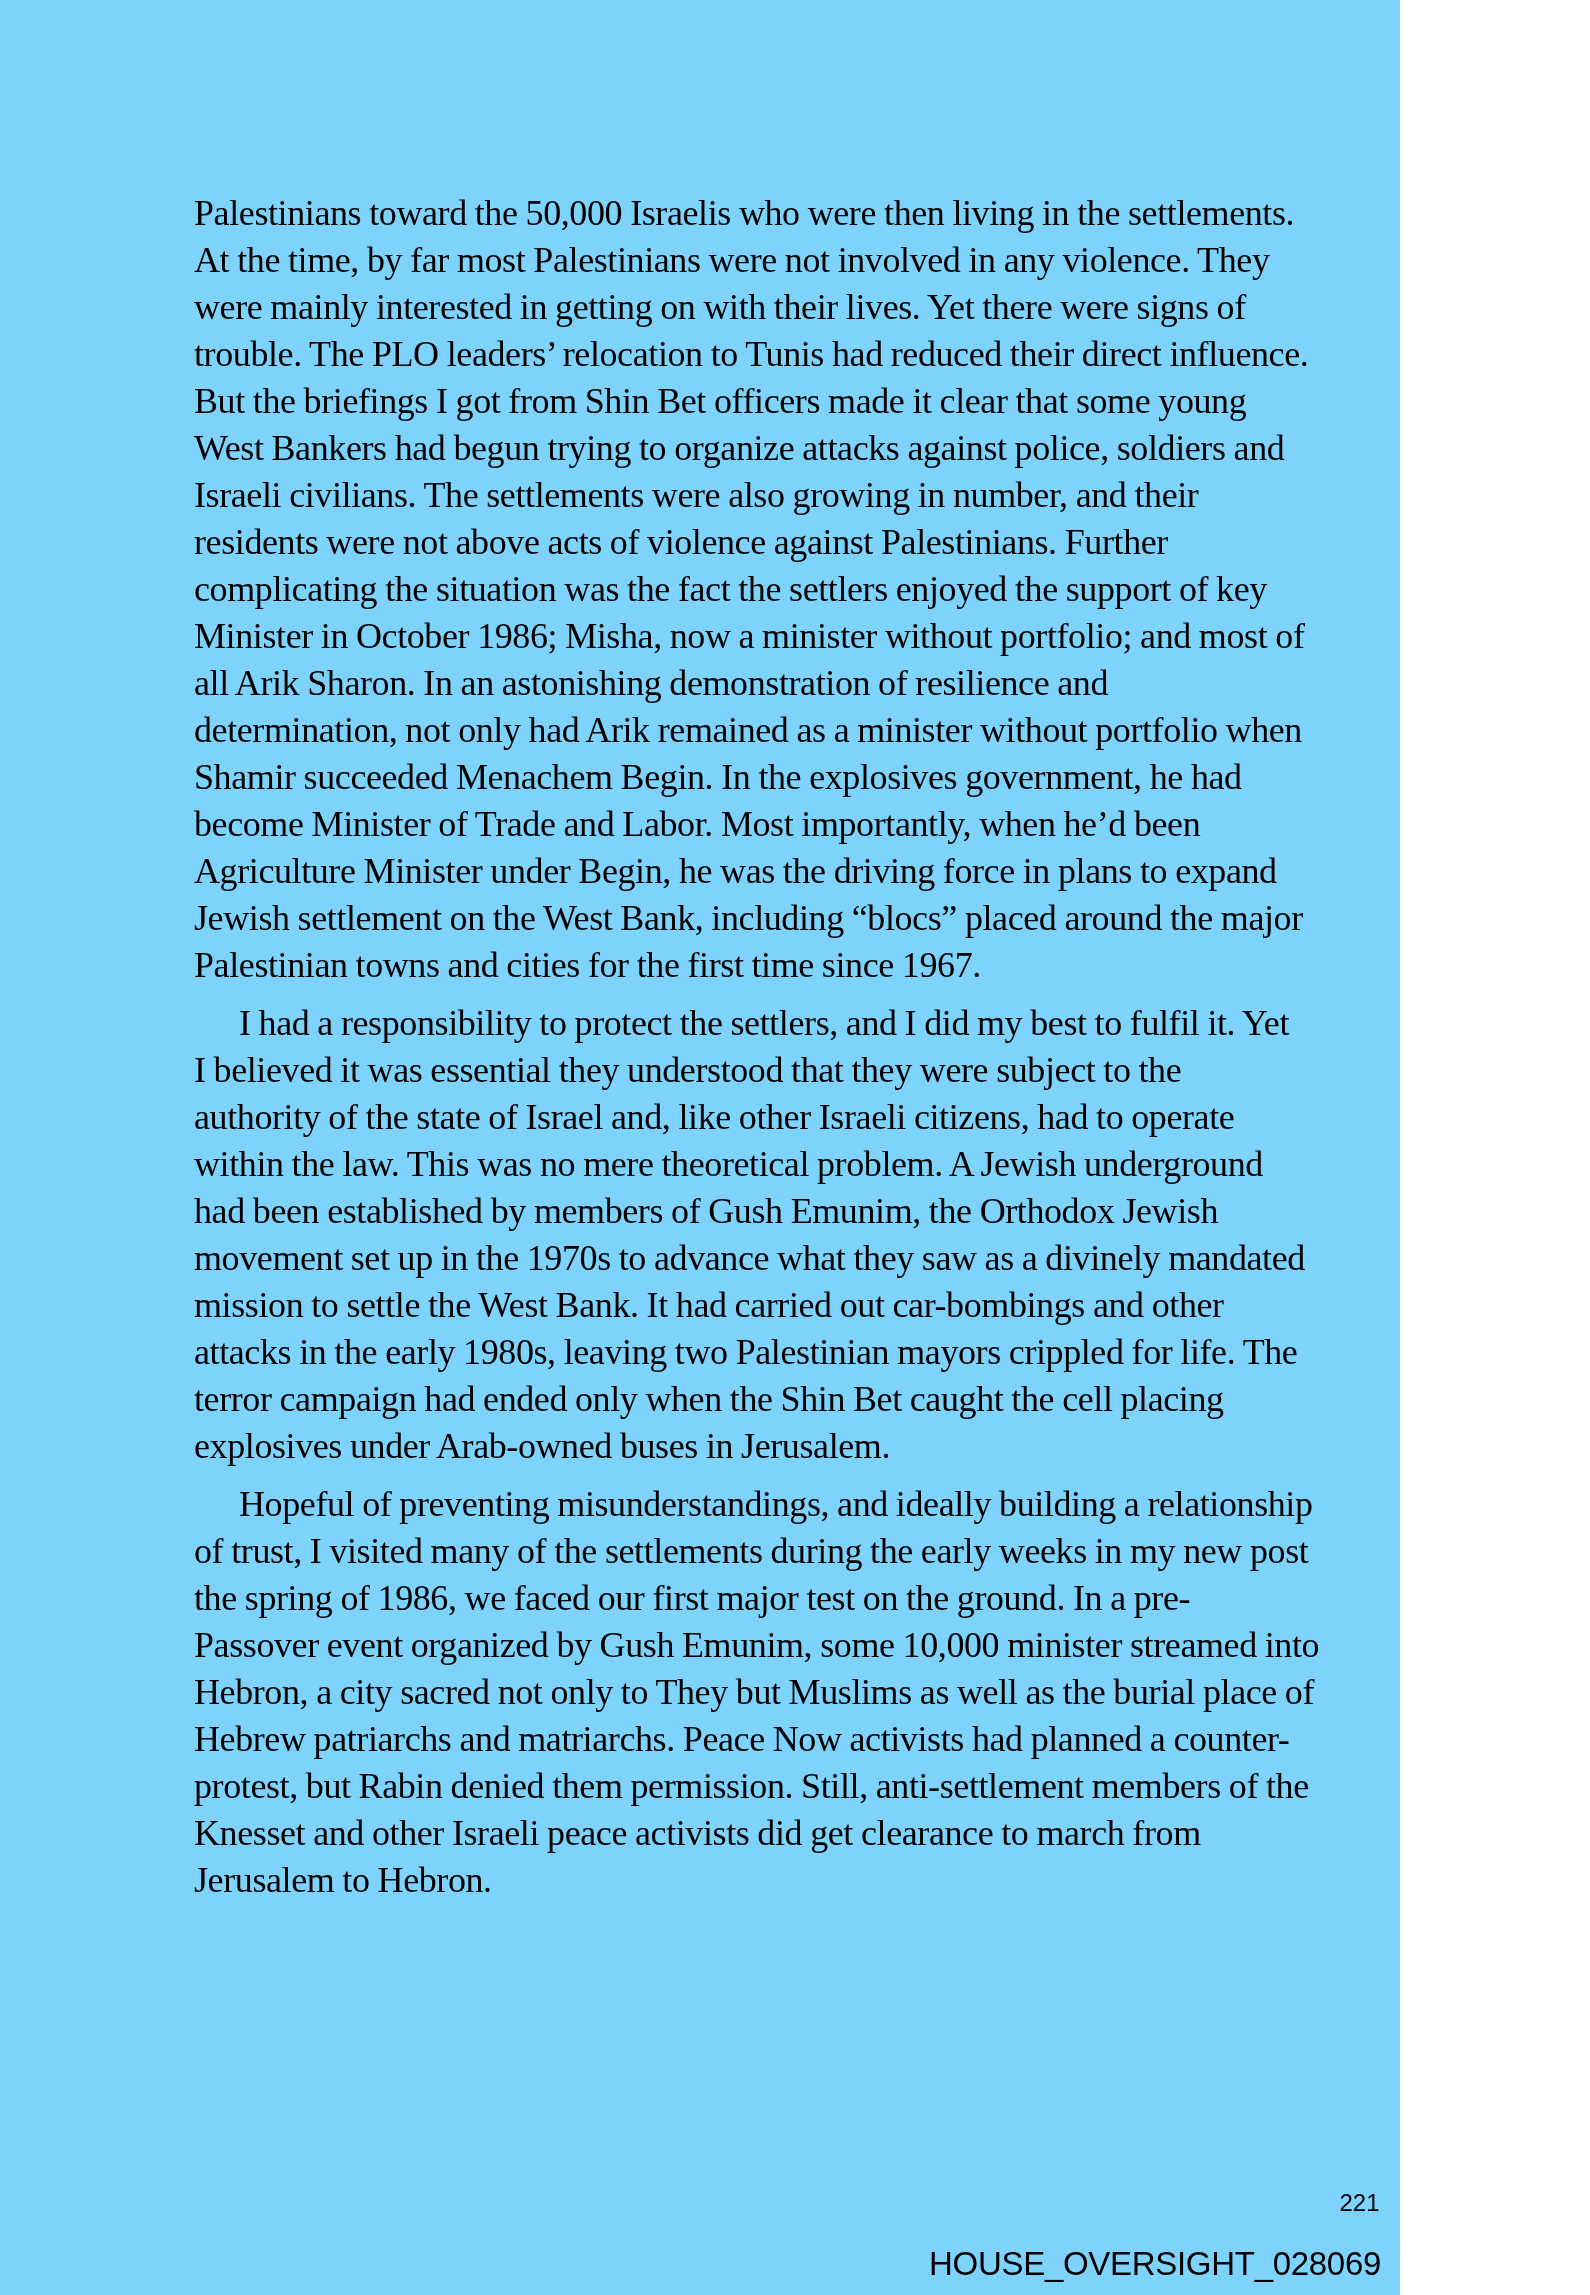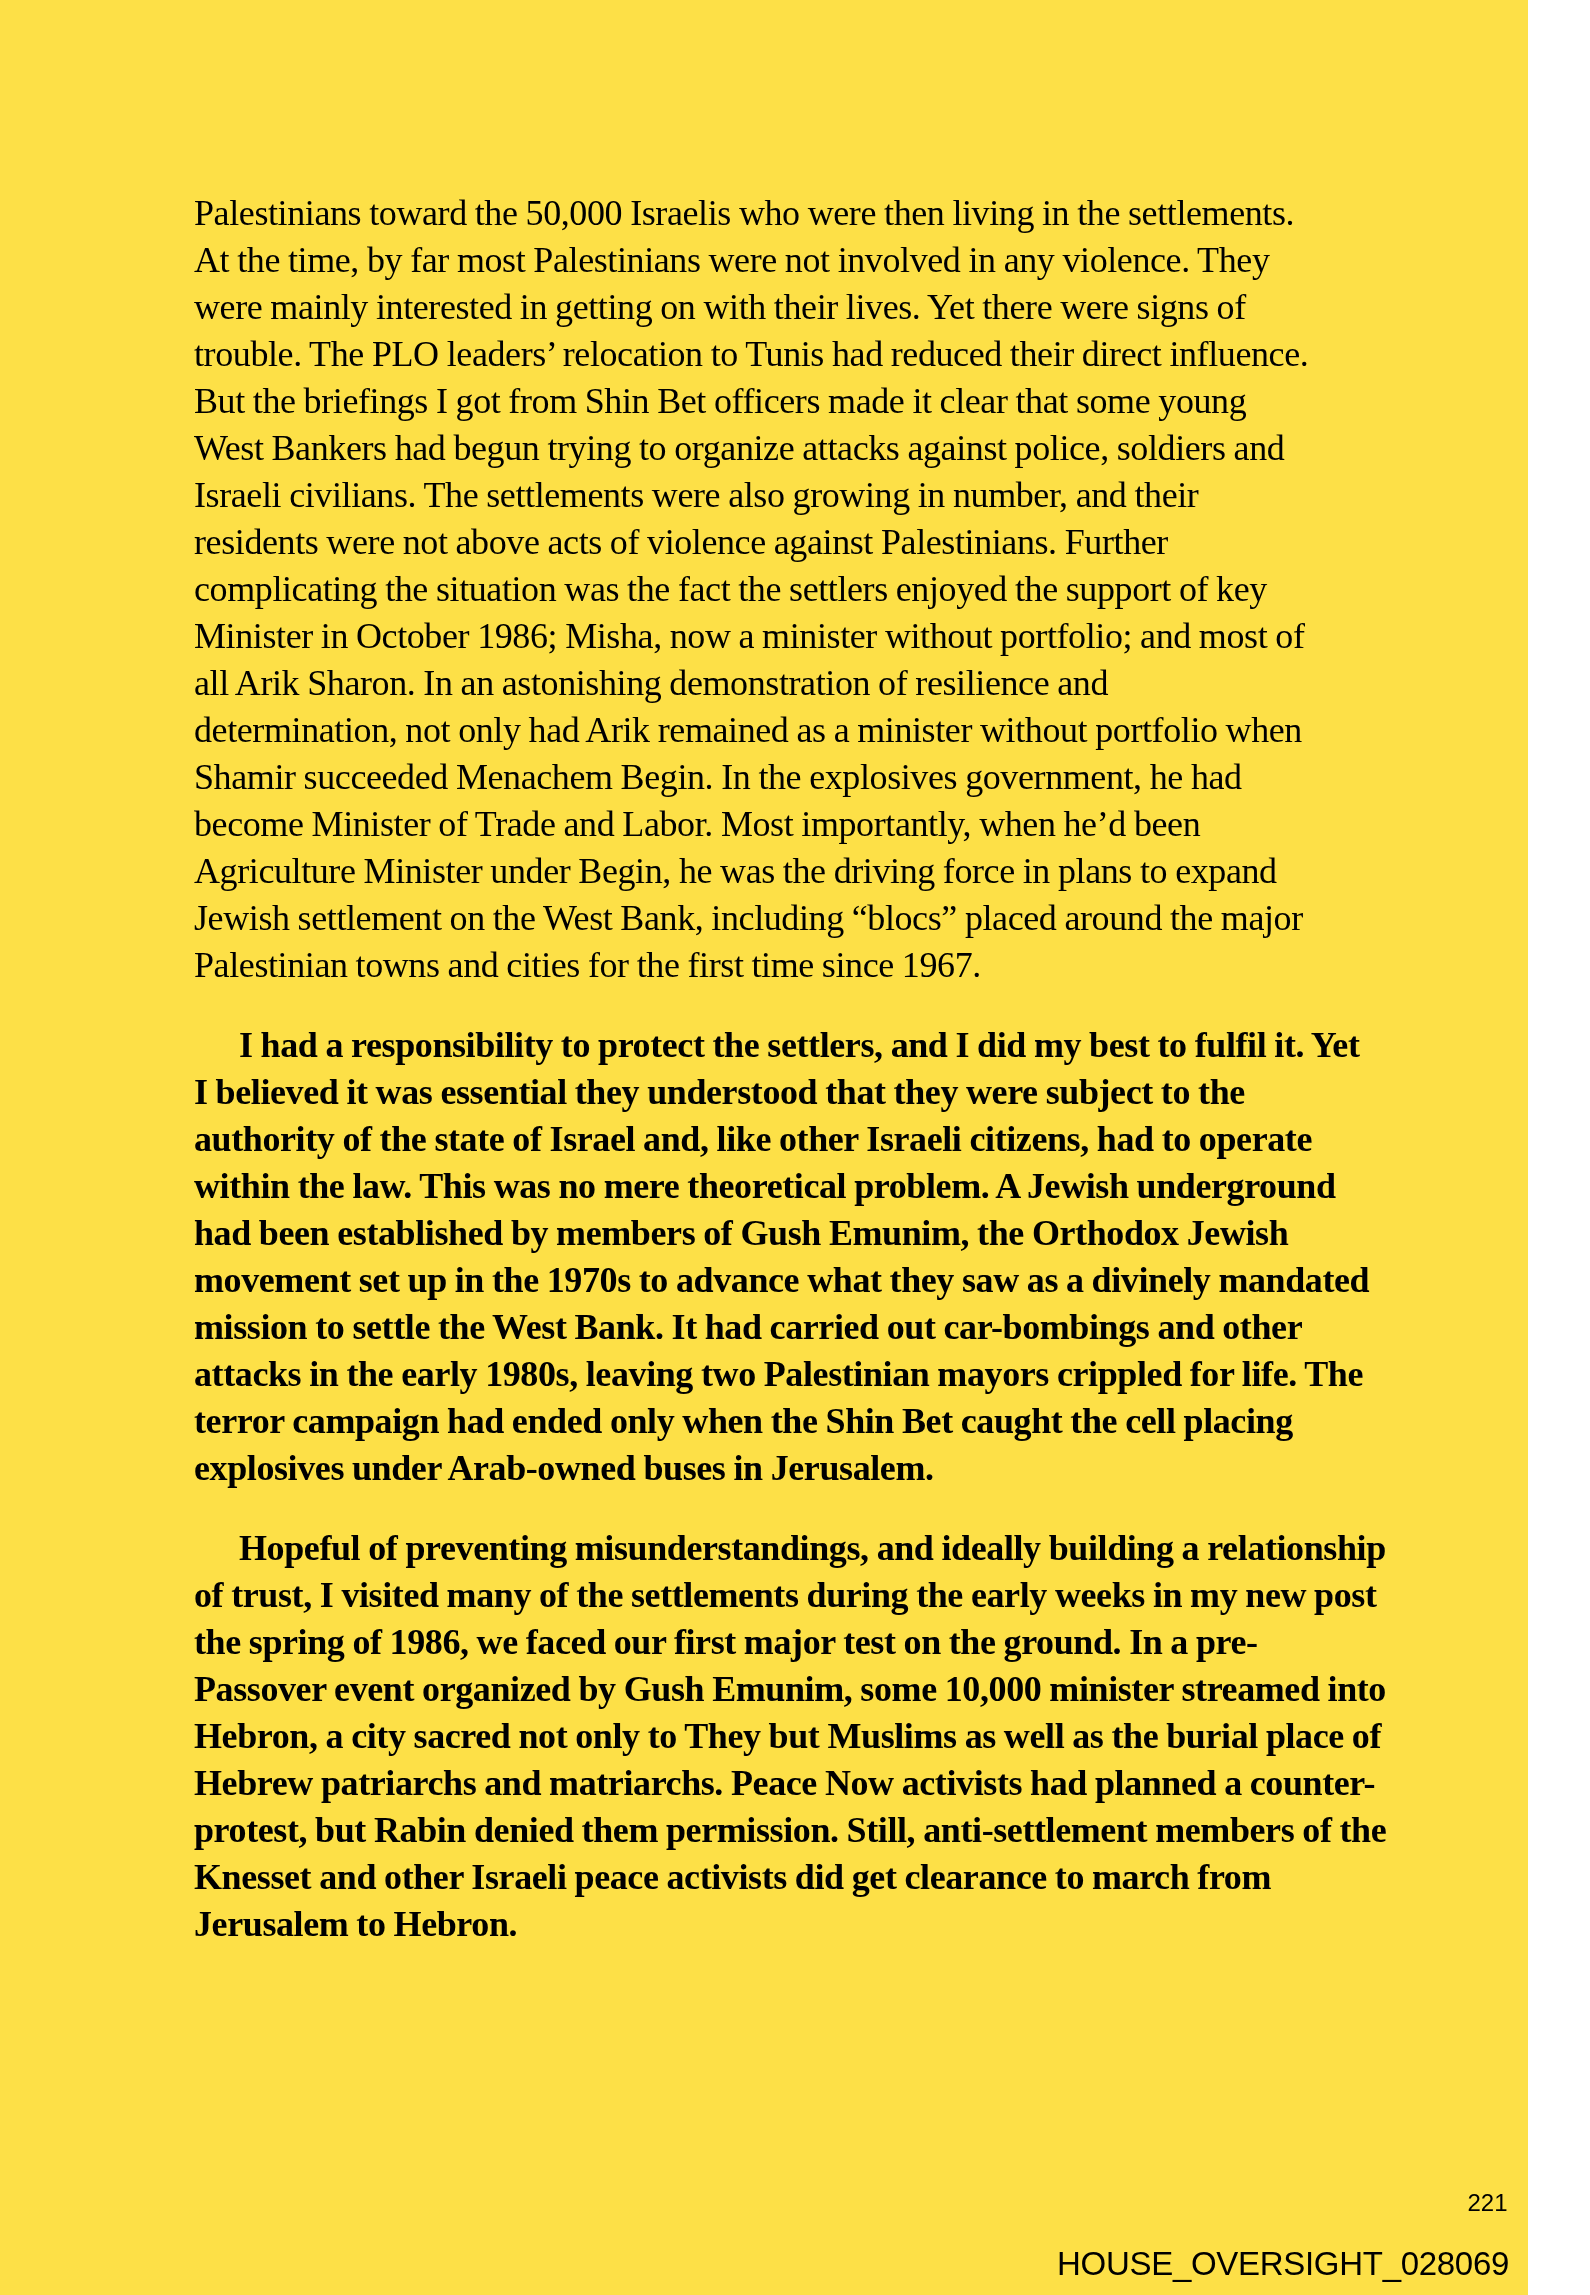--- a/index.html
+++ b/index.html
@@ -10,41 +10,40 @@
   body {
     width: 1591px;
     height: 2295px;
     position: relative;
     overflow: hidden;
     color: #000000;
   }
   .page {
     position: absolute;
     left: 0; top: 0;
-    width: 1528px;
+    width: 1400px;
     height: 2295px;
-    background: #fde047;
+    background: #7dd3fc;
   }
   .body-text {
     position: absolute;
     left: 194px;
     top: 190px;
     width: 1219px;
     font-family: "Liberation Serif", serif;
     font-size: 36px;
     line-height: 47px;
     letter-spacing: -0.4px;
     word-spacing: -0.6px;
   }
   .paragraph {
     margin: 0;
   }
   .paragraph + .paragraph {
-    margin-top: 33px;
-    font-weight: bold;
+    margin-top: 11px;
   }
   .line {
     display: block;
     white-space: nowrap;
   }
   .paragraph.indented .line:first-child {
     text-indent: 45px;
   }
   .page-number {
     position: absolute;

